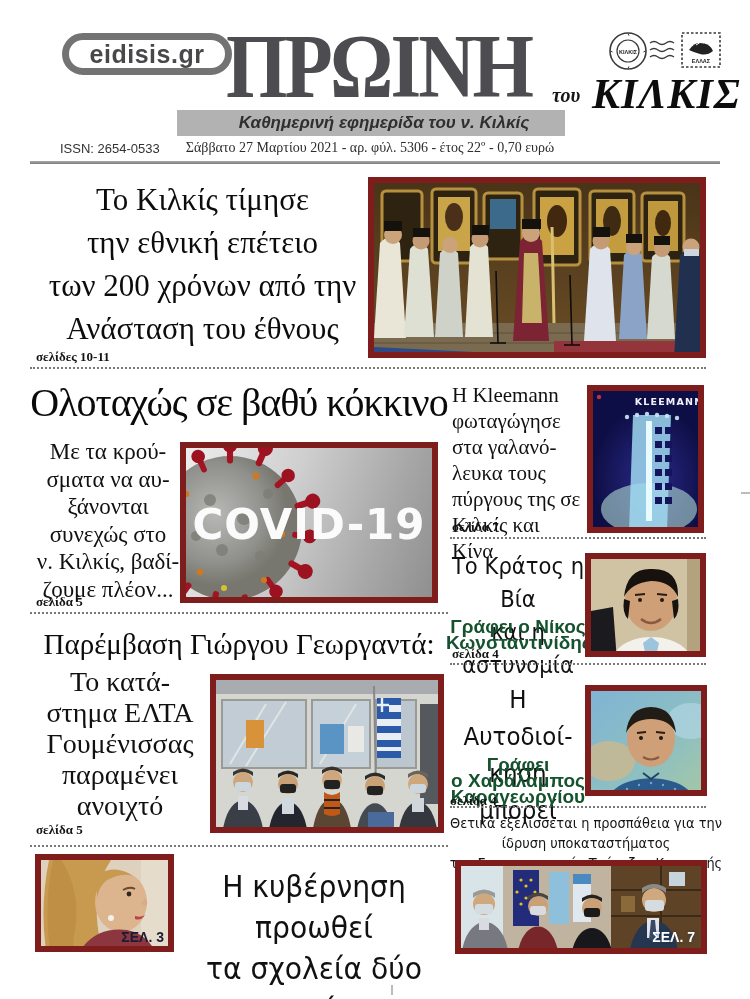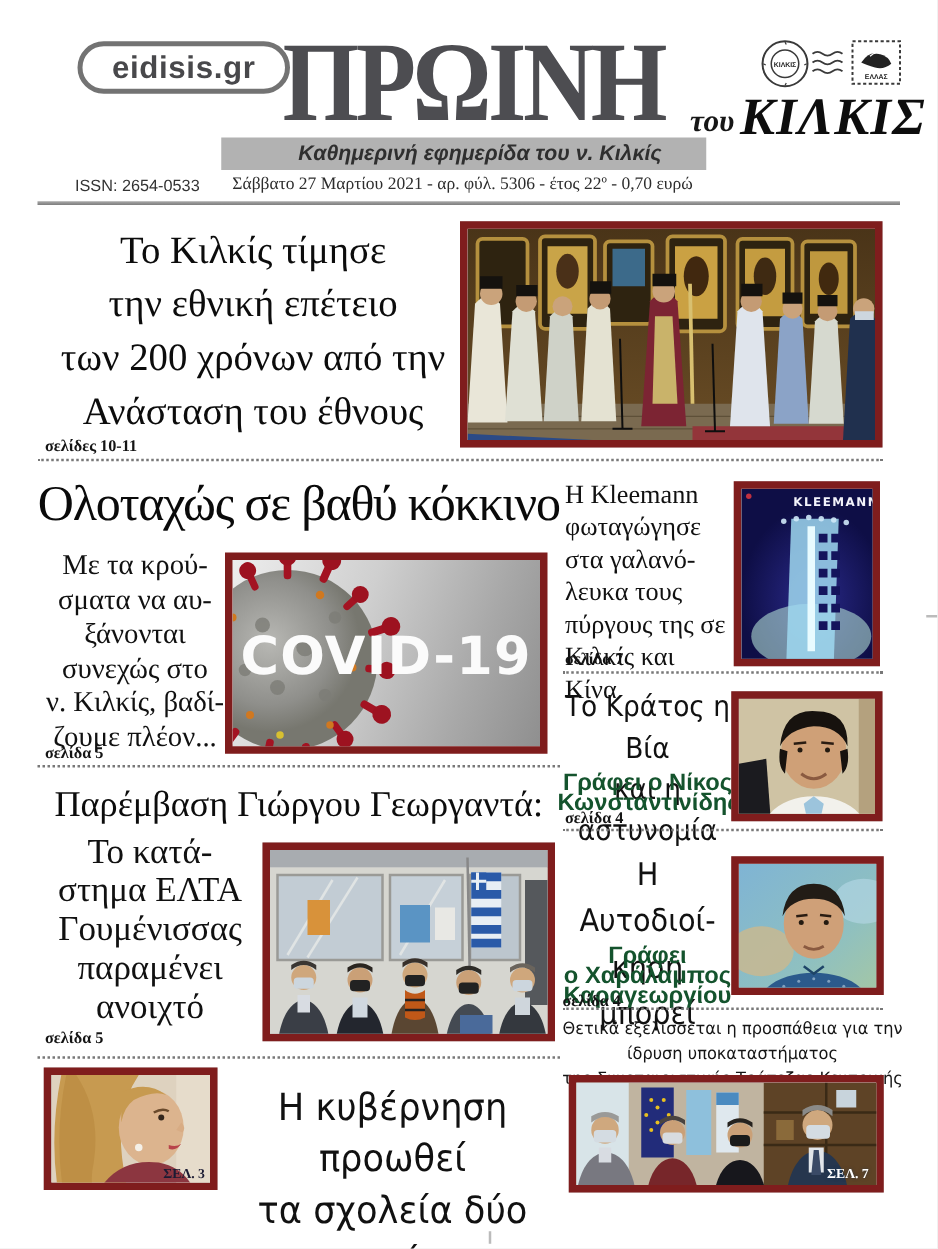--- a/index.html
+++ b/index.html
@@ -11,35 +11,35 @@
   }
   .abs { position:absolute; }
   .serif { font-family:"Liberation Serif", serif; }
   .thin  { font-family:"DejaVu Sans", sans-serif; font-weight:400; }
   .center { text-align:center; }
   .line { display:block; }
 
   
   .site-badge {
     left:62px; top:33px; width:170px; height:42px;
-    border:4px solid #737373; border-radius:21px;
+    border:7px solid #737373; border-radius:21px;
     display:flex; align-items:center; justify-content:center;
     font-family:"Liberation Sans", sans-serif; font-weight:bold;
     font-size:25px; color:#48484b; letter-spacing:0.5px;
   }
   .paper-title {
     left:226px; top:14px; width:345px; height:100px;
     font-family:"Liberation Serif", serif; font-weight:bold;
     font-size:84px; color:#4d4d51; letter-spacing:-3px;
     transform:scale(0.94,1.08); transform-origin:left top;
     white-space:nowrap;
   }
   .title-small {
     left:552px; top:84px; font-style:italic; font-weight:bold;
-    font-size:25px; color:#161616;
+    font-size:20px; color:#161616;
   }
   .title-region {
     left:592px; top:70px; font-style:italic; font-weight:bold;
     font-size:42px; color:#0d0d0d; letter-spacing:1px;
   }
   .subtitle-bar {
     left:177px; top:110px; width:388px; height:26px;
     background:#b2b2b2; display:flex; align-items:center; justify-content:center;
     font-family:"Liberation Sans", sans-serif; font-style:italic; font-weight:bold;
     font-size:17px; color:#2f2f2f;padding-left:26px;
@@ -76,22 +76,22 @@
   .h-schools { left:178px; top:866px; width:272px; font-size:30px; line-height:41px;
     transform:scaleX(0.94); }
 
   
   .photo { border:6px solid #7f1d1d; overflow:hidden; background:#ccc; }
   .covid-img { left:180px; top:442px; width:258px; height:161px;
     background:linear-gradient(110deg,#ededed 0%,#cfcfcf 40%,#a8a8a8 75%,#8f8f8f 100%); }
   .covid-word { position:absolute; left:0; right:0; top:52px; text-align:center;
     font-family:"DejaVu Sans", sans-serif; font-weight:bold; font-size:42px;
     color:#fbfbfb; letter-spacing:1px; }
-  .photo-label { position:absolute; font-family:Liberation Serif, serif;
-    font-weight:bold; font-size:11px;margin-top:12px; }
+  .photo-label { position:absolute; font-family:Liberation Sans, sans-serif;
+    font-weight:bold; font-size:14px;margin-top:12px; }
   .label-light { color:#ffffff; right:6px; bottom:3px; text-shadow:0 0 3px #00336088; }
   .label-dark { color:#1b1b33; right:4px; bottom:1px; }
 </style>
 </head>
 <body>
 
 <div class="page">
 
   <div class="abs site-badge">
     <span>eidisis.gr</span>

